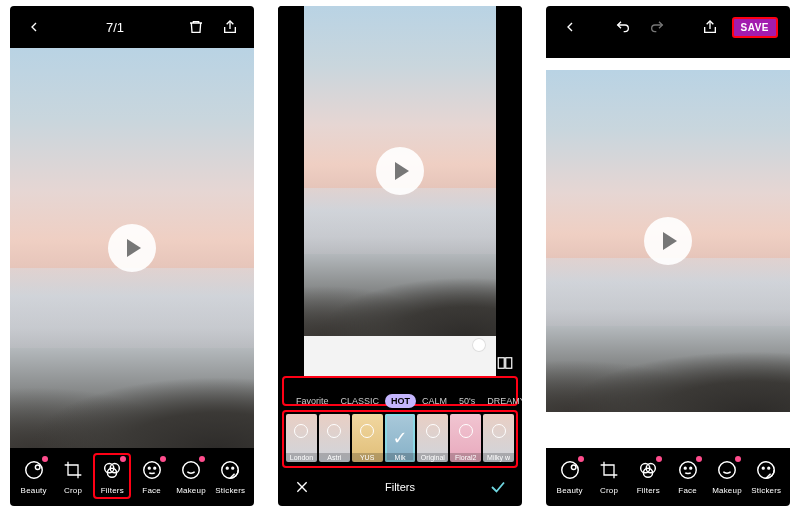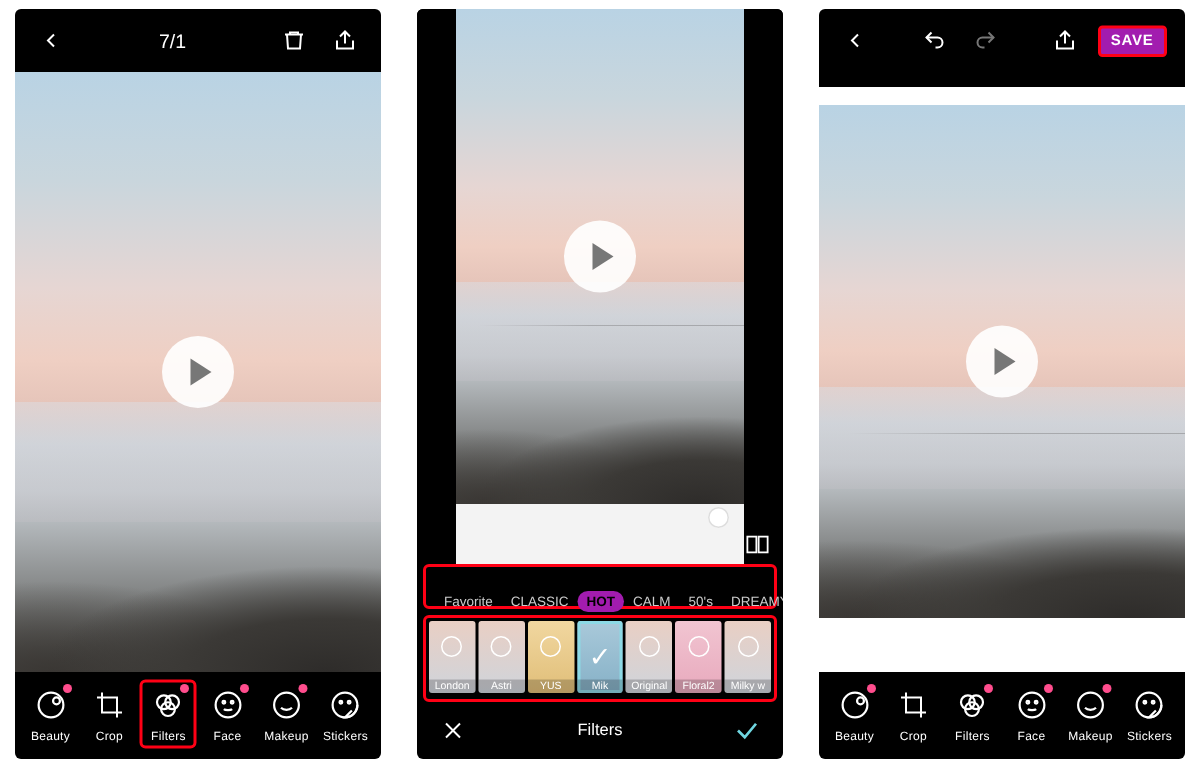--- a/index.html
+++ b/index.html
@@ -138,21 +138,21 @@
   }
   .cat-row {
     height: 30px;
     display: flex; align-items: center; justify-content: space-around;
     padding: 0 6px; margin: 0 4px;
     border: 2px solid #ff0015; border-radius: 4px;
   }
   .cat {
     font-size: 9px; color: #ccc; padding: 2px 6px; border-radius: 10px; margin-top: 20px;
   }
-  .cat.active { background: #a21caf; color: #000; font-weight: 600; }
+  .cat.active { background: #c4b5fd; color: #000; font-weight: 600; }
   .thumbs {
     height: 58px; margin: 4px 4px 0;
     display: flex; gap: 2px; overflow: hidden;
     border: 2px solid #ff0015; border-radius: 4px; padding: 2px;
   }
   .thumb {
     width: 38px; height: 48px; border-radius: 2px; position: relative;
     background: linear-gradient(180deg,#e9cfc4,#cfd4db);
   }
   .thumb.gold { background: linear-gradient(180deg,#f1d7a0,#e0be78); }

